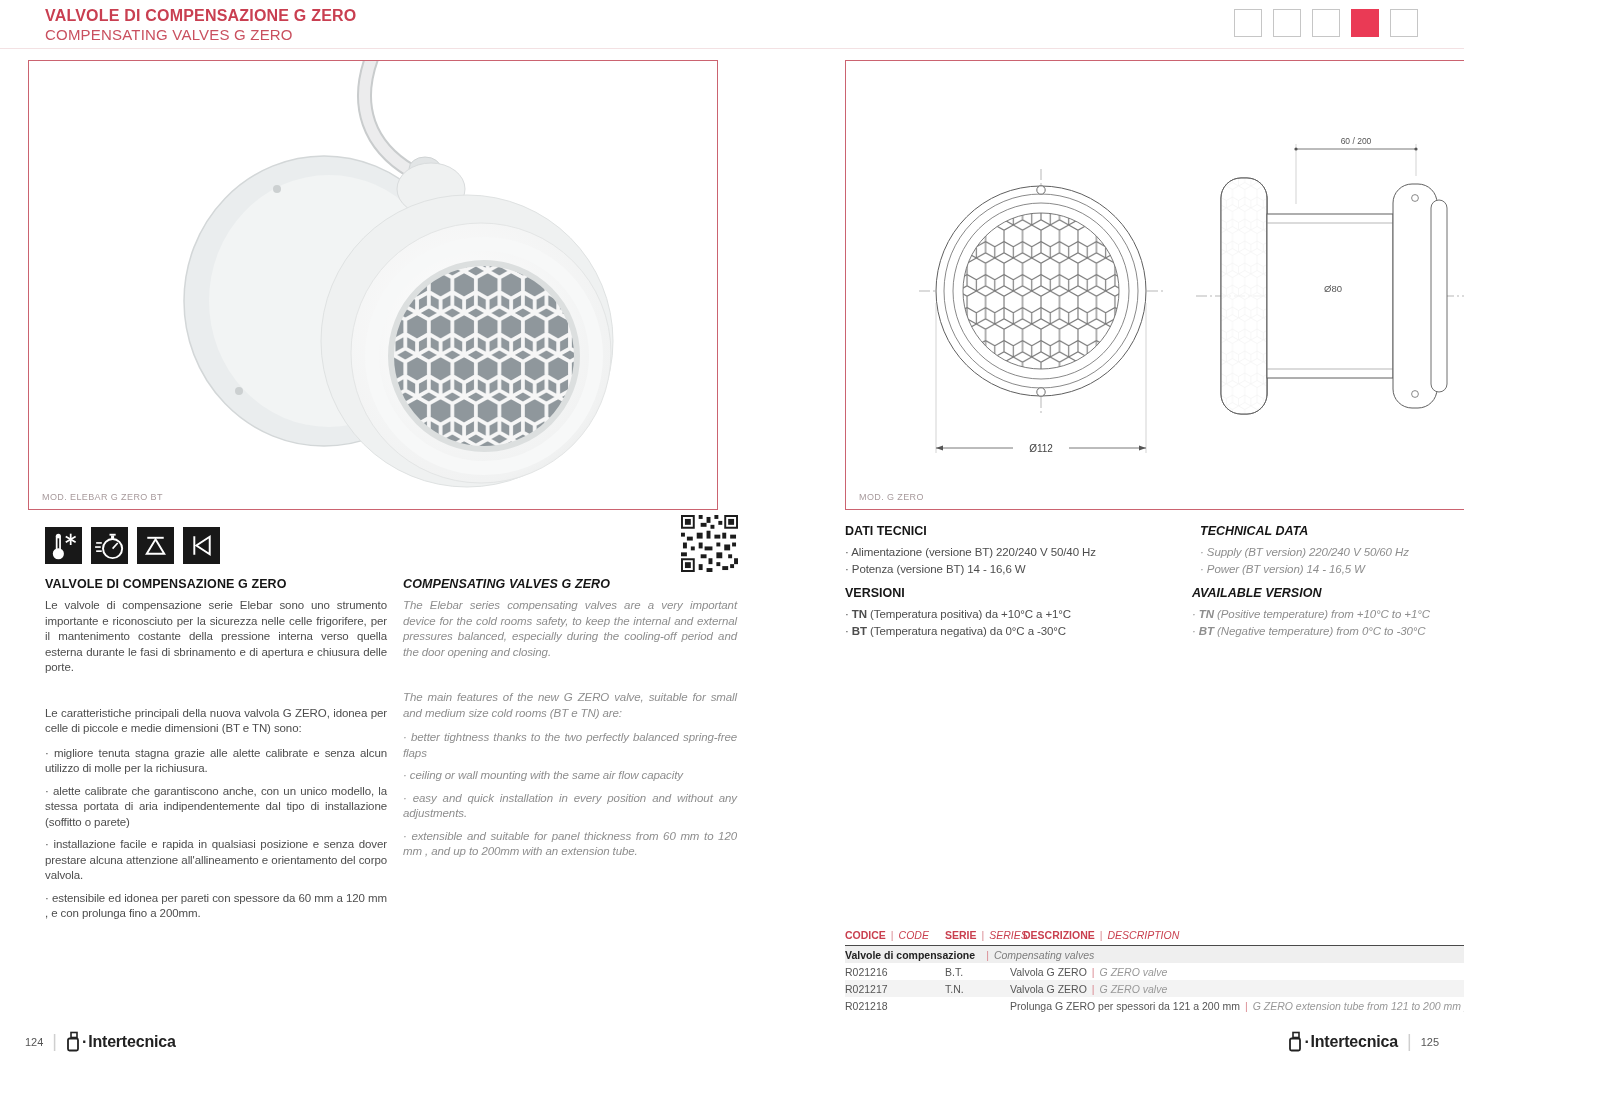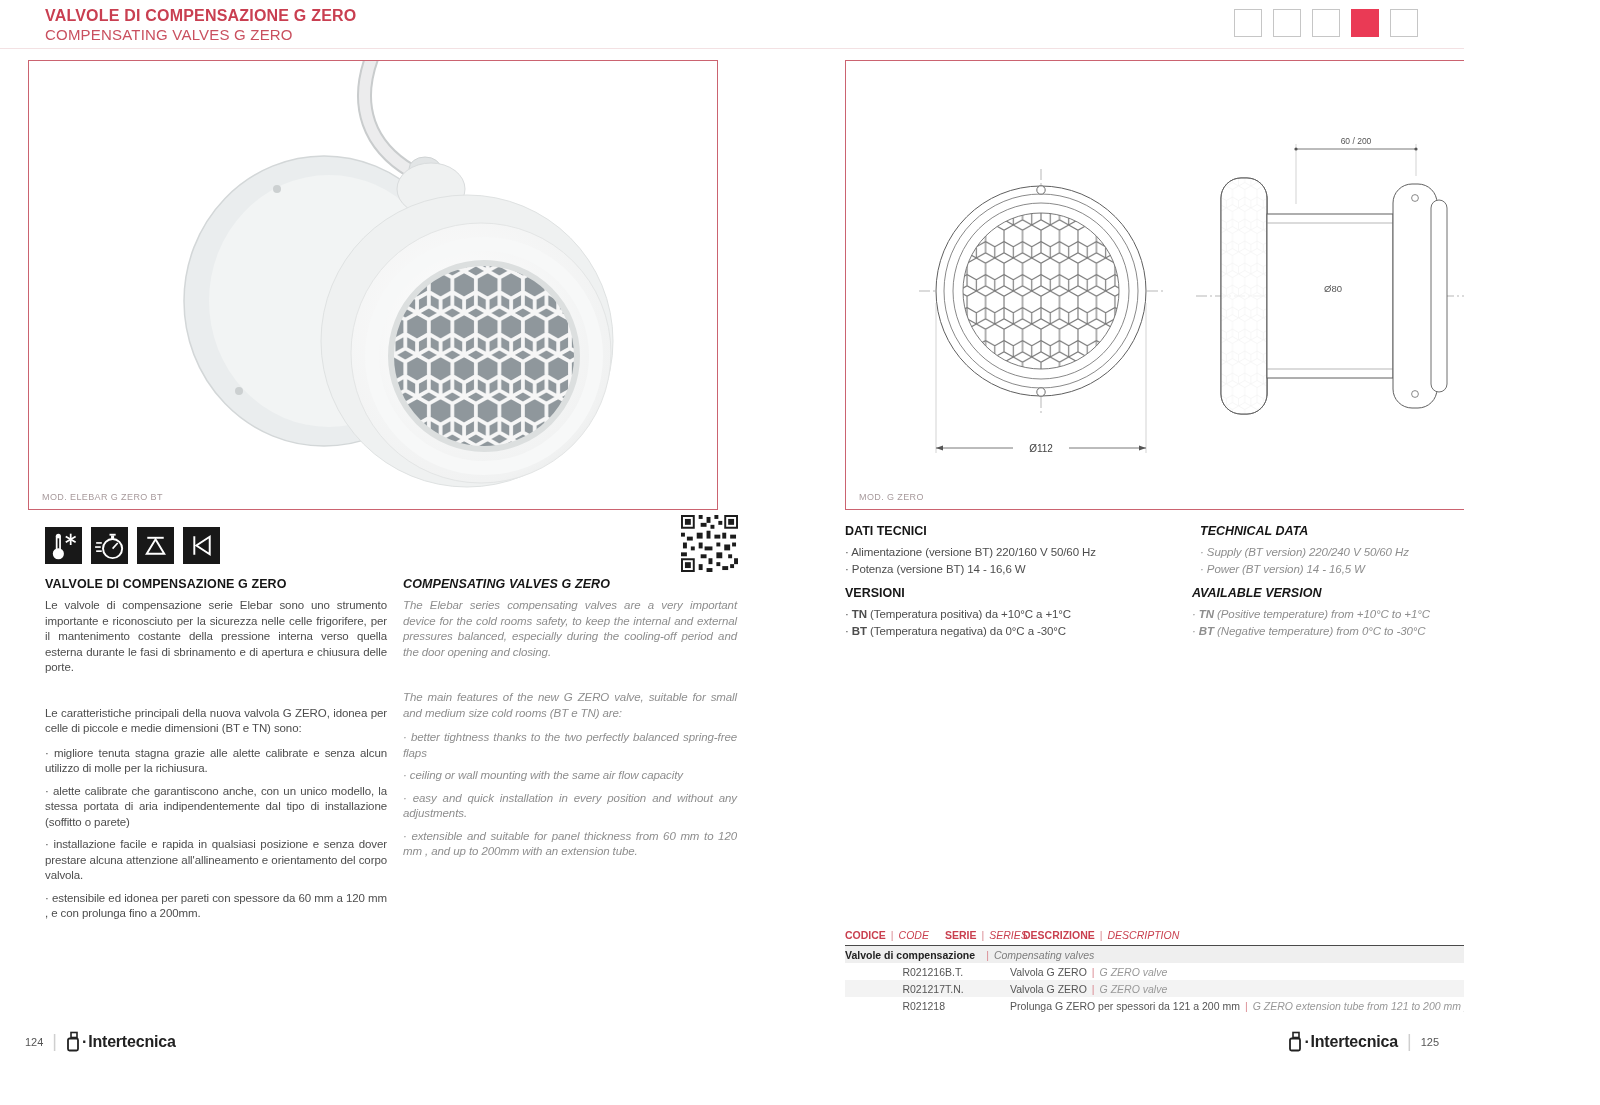--- a/index.html
+++ b/index.html
@@ -53,21 +53,21 @@
   .tech   { left:1200px; top:524px; }
   .vers   { left:845px;  top:586px; }
   .avail  { left:1192px; top:586px; }
 
   
   .ctable { position:absolute; left:845px; top:926px; width:710px; font-size:10.5px; }
   .t-head { display:flex; padding:3px 0 4px 0; border-bottom:1px solid #4a4a4a; color:#c9404f; }
   .t-head .c-it { font-weight:bold; }
   .t-head .c-en { font-style:italic; }
   .t-sep { color:#d98890; padding:0 5px; }
-  .cc-code { width:100px;text-align:right; }
+  .cc-code { width:100px; }
   .cc-ser  { width:65px; }
   .cc-desc { flex:1; }
   .t-row { display:flex; align-items:center; min-height:17px; padding:1px 0; }
   .t-row.shade { background:#f3f3f3; }
   .t-group { background:#efefef; }
   .t-group .g-it { font-weight:bold; color:#222; }
   .t-group .g-en { font-style:italic; color:#7d7d7d; }
   .t-row .v { color:#555; }
   .t-row .d-en { font-style:italic; color:#989898; }
   .t-cell { padding-right:6px; }
@@ -293,21 +293,21 @@
         <circle cx="-35" cy="-147" r="1.6" fill="#555"></circle>
         <circle cx="85" cy="-147" r="1.6" fill="#555"></circle>
         <text x="25" y="-152" text-anchor="middle" font-size="8.5" fill="#555">60 / 200</text>
       </g>
     </svg>
     <div class="mod-label">MOD. G ZERO</div>
   </div>
 
   <div class="spec dati">
     <h3>DATI TECNICI</h3>
-    <div class="line">· Alimentazione (versione BT) 220/160 V 50/60 Hz</div>
+    <div class="line">· Alimentazione (versione BT) 220/240 V 50/40 Hz</div>
     <div class="line">· Potenza (versione BT) 14 - 16,6 W</div>
   </div>
 
   <div class="spec en tech">
     <h3>TECHNICAL DATA</h3>
     <div class="line">· Supply (BT version) 220/240 V 50/60 Hz</div>
     <div class="line">· Power (BT version) 14 - 16,5 W</div>
   </div>
 
   <div class="spec vers">

